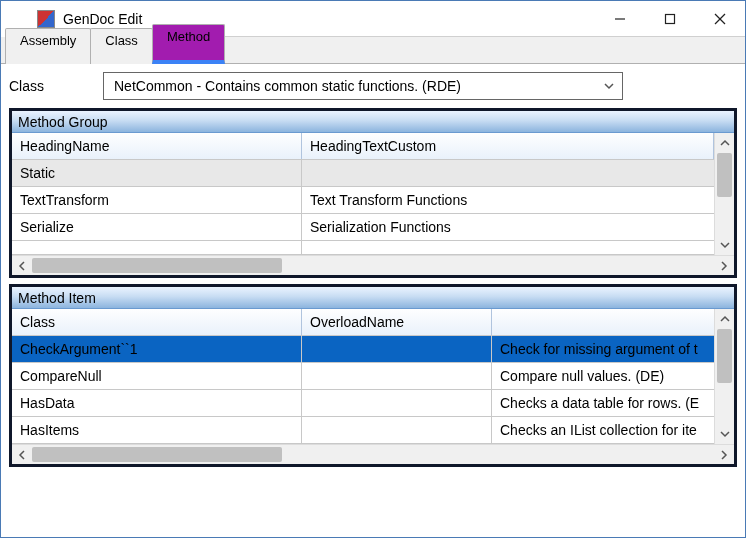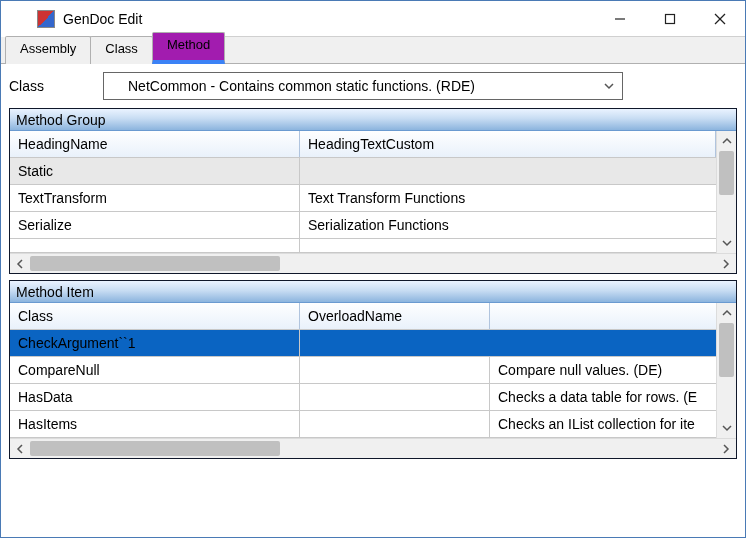--- a/index.html
+++ b/index.html
@@ -46,21 +46,21 @@
   
   .tab-strip {
     display: flex;
     align-items: flex-end;
     height: 27px;
     padding-left: 4px;
     background: #f0f0f0;
     border-bottom: 1px solid #b0b0b0;
   }
   .tab {
-    padding: 4px 14px 8px 14px;
+    padding: 4px 14px 16px 14px;
     font-size: 13px;
     background: #f0f0f0;
     border: 1px solid #b0b0b0;
     border-bottom: none;
     border-radius: 2px 2px 0 0;
     margin-right: -1px;
     position: relative;
     top: 1px;
     color: #000;
   }
@@ -84,33 +84,33 @@
     width: 94px;
     font-size: 14px;
     color: #000;
   }
   .combo {
     flex: 0 0 520px;
     height: 28px;
     border: 1px solid #666;
     display: flex;
     align-items: center;
-    padding: 0 4px 0 24px;
+    padding: 0 4px 0 10px;
     font-size: 14px;
     background: #fff;
   }
   .combo-text { flex: 1 1 auto; overflow: hidden; white-space: nowrap; }
   .combo-arrow {
     width: 18px; height: 100%;
     display: flex; align-items: center; justify-content: center;
   }
 
   
   .panel {
-    border: 1px solid #0f172a;
+    border: 3px solid #0f172a;
     margin-bottom: 6px;
   }
   .panel-header {
     height: 22px;
     padding: 0 6px;
     font-size: 14px;
     color: #000;
     display: flex; align-items: center;
     background: linear-gradient(#eaf3ff 0%, #c8ddf3 45%, #8cb4de 100%);
     border-bottom: 1px solid #6a9ad0;
@@ -324,20 +324,21 @@
     <div class="grid">
       <div class="grid-table-wrap">
         <div class="grid-body">
           <div class="grid-row header">
             <div class="cell mi-c1">Class</div>
             <div class="cell mi-c2">OverloadName</div>
           </div>
           <div class="grid-row selected">
             <div class="cell mi-c1">CheckArgument``1</div>
             <div class="cell mi-c2"></div>
+            <div class="cell mi-c3">Check for missing argument of t</div>
           </div>
           <div class="grid-row">
             <div class="cell mi-c1">CompareNull</div>
             <div class="cell mi-c2"></div>
             <div class="cell mi-c3">Compare null values. (DE)</div>
           </div>
           <div class="grid-row">
             <div class="cell mi-c1">HasData</div>
             <div class="cell mi-c2"></div>
             <div class="cell mi-c3">Checks a data table for rows. (E</div>

